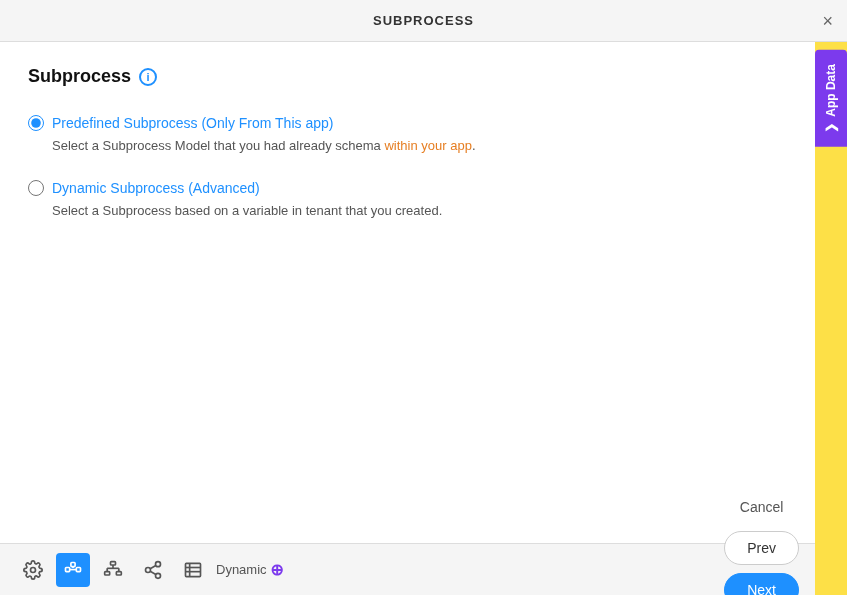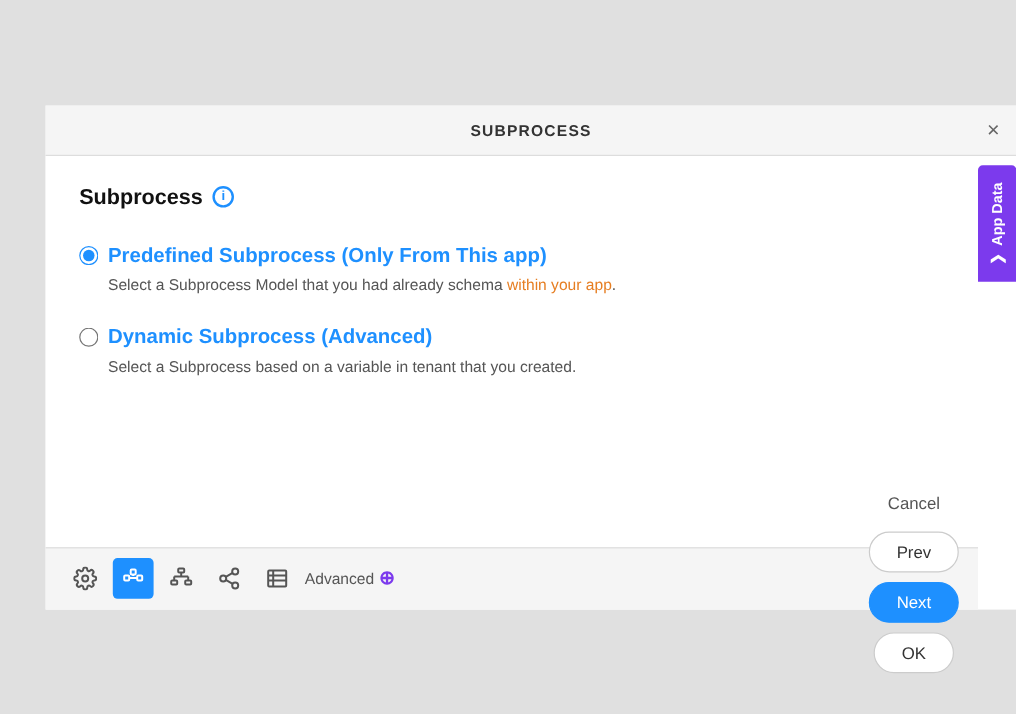--- a/index.html
+++ b/index.html
@@ -8,25 +8,24 @@
       background: #e0e0e0;
       display: flex;
       align-items: center;
       justify-content: center;
       height: 100vh;
       font-size: 14px;
     }
     .modal-wrapper {
       position: relative;
       width: 847px;
-      height: 420px;
-      background: #ffffff;
+      height: 595px;
+      background: #fde047;
       display: flex;
       flex-direction: column;
-      margin-left: 38px;
     }
     
     .title-bar {
       background: #f5f5f5;
       border-bottom: 1px solid #ddd;
       display: flex;
       align-items: center;
       justify-content: center;
       padding: 10px 16px;
       position: relative;
@@ -115,23 +114,23 @@
       margin-bottom: 5px;
     }
     .radio-input {
       width: 16px;
       height: 16px;
       accent-color: #1e90ff;
       cursor: pointer;
       flex-shrink: 0;
     }
     .radio-title {
-      font-size: 17px;
+      font-size: 14px;
       color: #1e90ff;
-      font-weight: 700;
+      font-weight: 400;
     }
     .radio-desc {
       padding-left: 24px;
       font-size: 13px;
       color: #555;
       line-height: 1.5;
     }
     .radio-desc .highlight {
       color: #e67e22;
       font-weight: 500;
@@ -305,21 +304,21 @@
       <button class="toolbar-icon-btn" title="Table">
         <svg class="icon-svg" viewBox="0 0 24 24" fill="none" stroke="currentColor" stroke-width="2">
           <rect x="3" y="4" width="18" height="16" rx="1"></rect>
           <line x1="3" y1="9" x2="21" y2="9"></line>
           <line x1="3" y1="14" x2="21" y2="14"></line>
           <line x1="8" y1="4" x2="8" y2="20"></line>
         </svg>
       </button>
 
       <button class="advanced-btn">
-        <span>Advanced</span>
+        <span>Dynamic</span>
         <span class="advanced-plus">⊕</span>
       </button>
     </div>
 
     <div class="footer-actions">
       <button class="btn btn-text">Cancel</button>
       <button class="btn">Prev</button>
       <button class="btn btn-primary">Next</button>
       <button class="btn">OK</button>
     </div>

